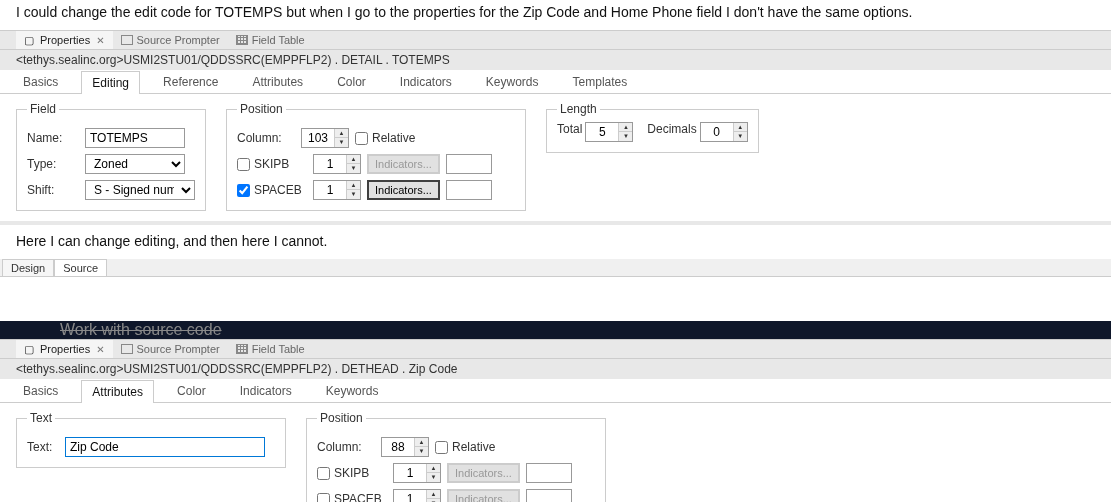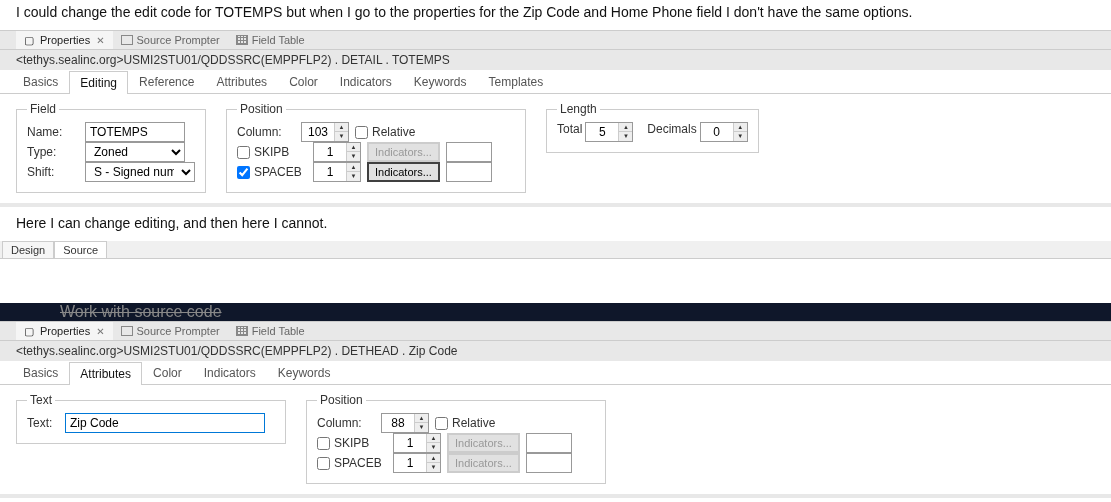--- a/index.html
+++ b/index.html
@@ -3,27 +3,27 @@
   <meta charset="utf-8">
   <style>
     * { box-sizing: border-box; margin: 0; padding: 0; }
     body { font-family: "Segoe UI", Tahoma, sans-serif; font-size: 12px; color: #333; background: #fff; width: 1111px; }
     .prose { font-size: 14px; padding: 4px 16px 10px 16px; color: #111; }
     .panel-tabs { background: #e8e8e8; border-top: 1px solid #ccc; border-bottom: 1px solid #ccc; display: flex; align-items: center; gap: 0; padding-left: 16px; }
     .panel-tab { display: inline-flex; align-items: center; gap: 4px; padding: 3px 8px; font-size: 11px; color: #666; cursor: pointer; }
     .panel-tab.active { background: #f5f5f5; color: #222; }
     .workspace { background: #e8e8e8; padding-bottom: 4px; }
     .breadcrumb { background: #e8e8e8; padding: 3px 16px; font-size: 12px; color: #333; }
-    .ws-tabs { display: flex; gap: 0; padding-left: 12px; background: #fff; border-bottom: 1px solid #ccc; }
+    .ws-tabs { display: flex; gap: 12px; padding-left: 12px; background: #fff; border-bottom: 1px solid #ccc; }
     .ws-tab { padding: 4px 10px; font-size: 12px; color: #555; cursor: pointer; border: 1px solid transparent; border-bottom: none; }
     .ws-tab.active { background: #fff; border-color: #ccc; color: #111; position: relative; top: 1px; }
     .prop-body { background: #fff; padding: 8px 16px 10px 16px; display: flex; gap: 20px; align-items: flex-start; }
     fieldset { border: 1px solid #ccc; padding: 6px 10px 10px 10px; }
     legend { font-size: 12px; color: #333; padding: 0 3px; }
-    .row { display: flex; align-items: center; gap: 6px; margin-top: 0; }
+    .row { display: flex; align-items: center; gap: 6px; margin-top: 6px; }
     .row label { min-width: 52px; }
     input[type=text], select { border: 1px solid #999; font-size: 12px; padding: 1px 4px; height: 20px; background: #fff; font-family: inherit; }
     .spinner { display: inline-flex; align-items: center; border: 1px solid #999; height: 20px; }
     .spinner input { border: none; height: 18px; width: 32px; text-align: center; }
     .spin-btns { display: flex; flex-direction: column; width: 14px; border-left: 1px solid #ccc; }
     .spin-btns span { height: 9px; font-size: 6px; line-height: 9px; text-align: center; background: #eee; cursor: pointer; }
     .spin-btns span:first-child { border-bottom: 1px solid #ccc; }
     .ind-btn { height: 20px; font-size: 11px; padding: 0 6px; background: #e1e1e1; border: 2px solid #404040; cursor: pointer; }
     .ind-btn.disabled { color: #999; border-color: #ccc; }
     .ind-box { width: 46px; height: 20px; border: 1px solid #999; }

